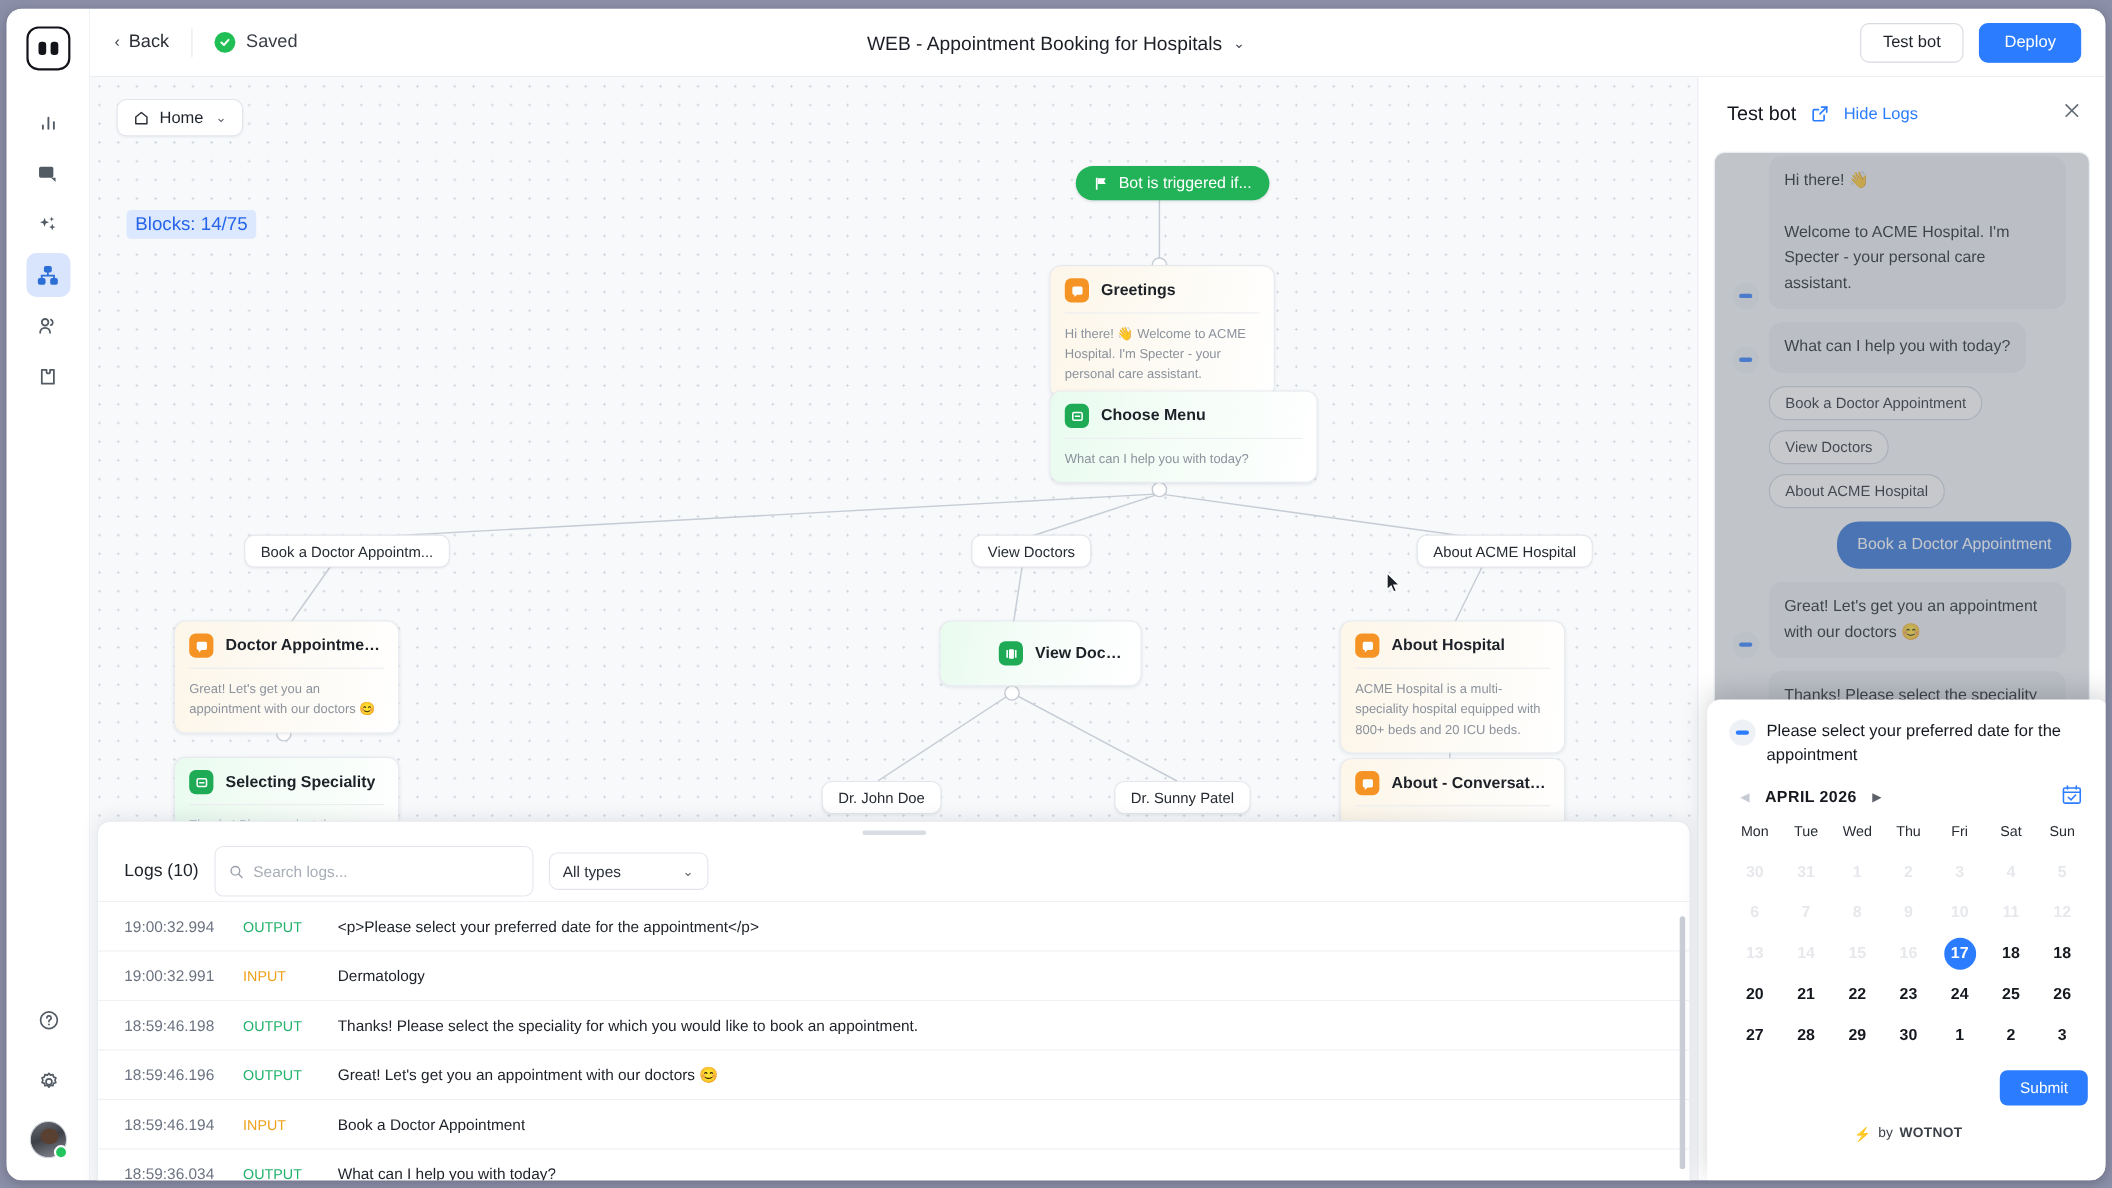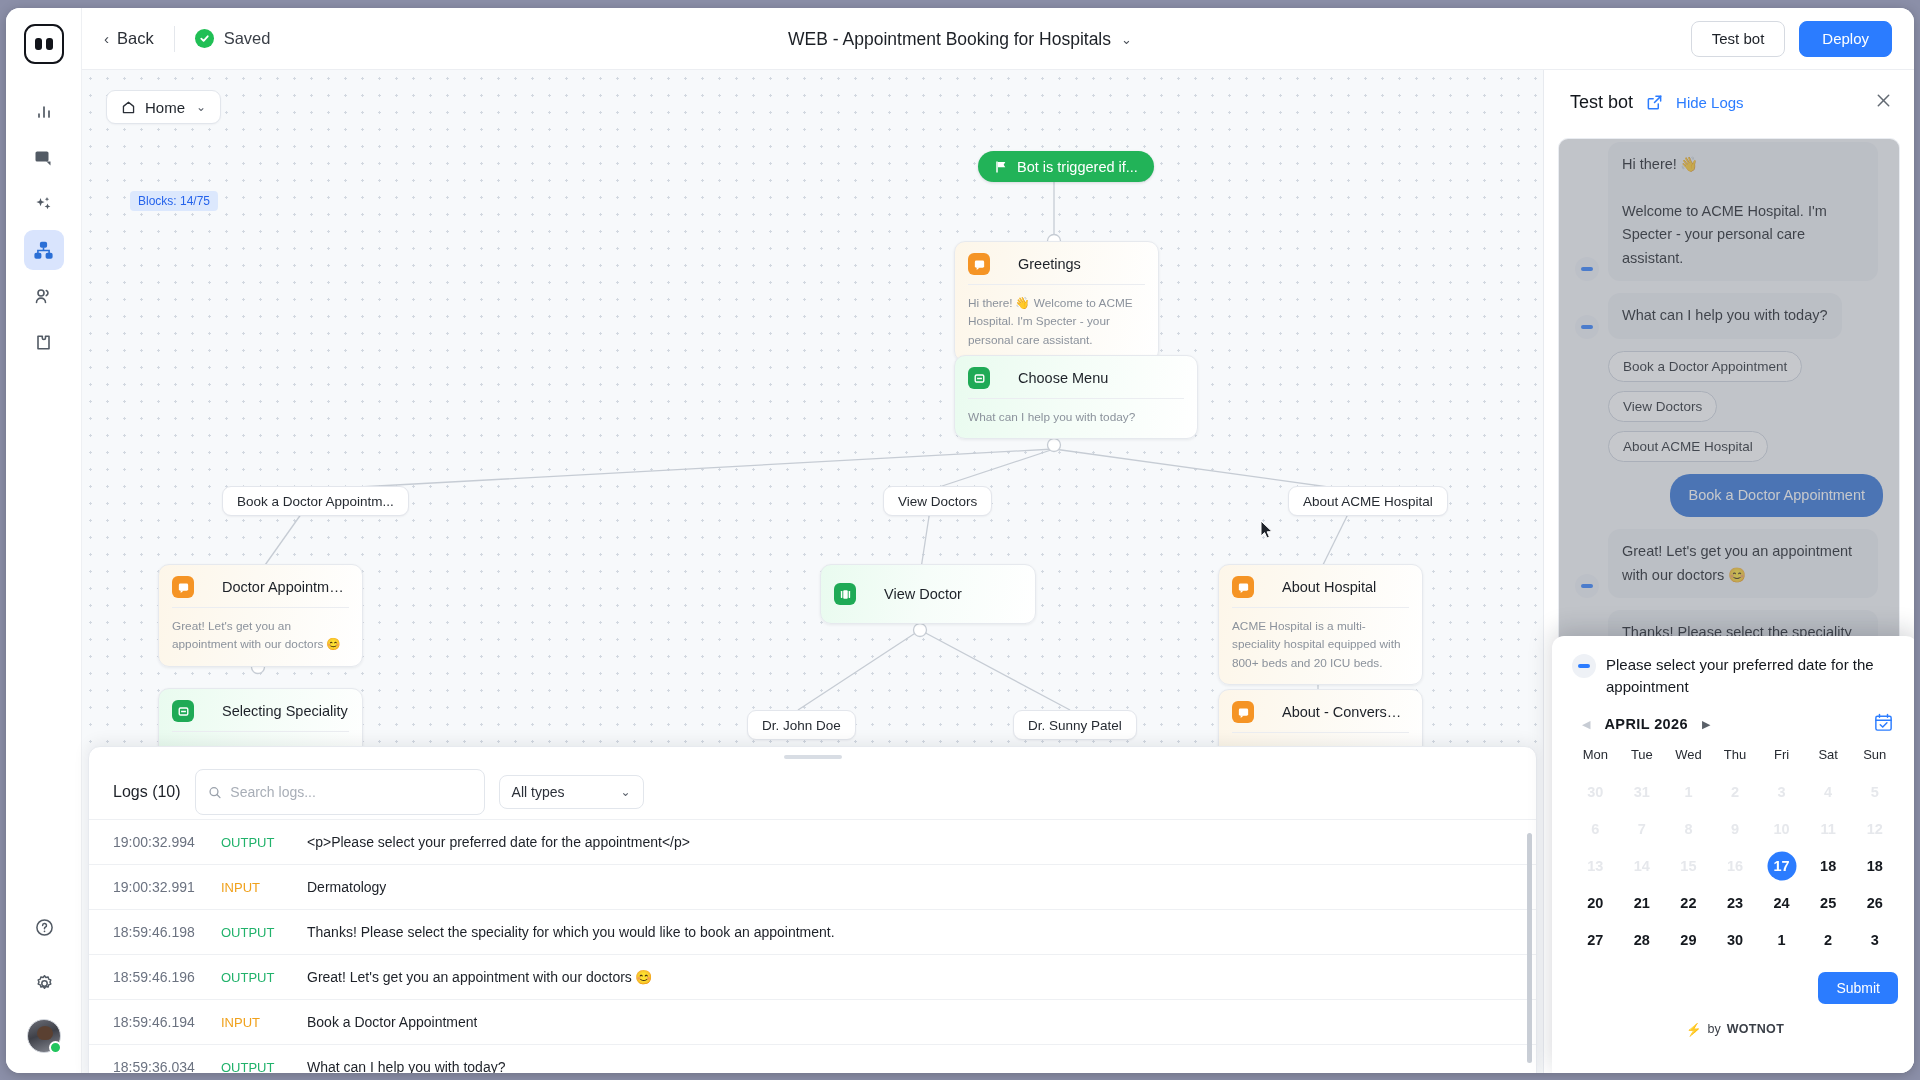--- a/index.html
+++ b/index.html
@@ -100,41 +100,41 @@
   }
   .home-pill {
     position:absolute; left:24px; top:20px; height:34px; padding:0 14px;
     background:#fff; border:1px solid #e2e6ec; border-radius:9px;
     display:flex; align-items:center; gap:9px; font-size:15px; color:#1f242b;
     cursor:pointer; box-shadow:0 1px 2px rgba(16,24,40,.04);
   }
   .home-pill .caret { font-size:12px; color:#5a616b; margin-left:2px; }
   .blocks-badge {
     position:absolute; left:92px; top:121px; transform:translateX(-50%);
-    background:#dce8fd; color:#2563eb; font-size:12px; padding:3px 8px;
+    background:#dce8fd; color:#2563eb; font-size:17px; padding:3px 8px;
     border-radius:4px; white-space:nowrap;
   }
 
   svg.edges { position:absolute; left:0; top:0; width:1461px; height:1010px; }
 
   .node { position:absolute; }
   .pill-trigger {
     background:#22b358; color:#fff; border-radius:19px; height:31px;
     display:flex; align-items:center; gap:9px; padding:0 16px;
     font-size:14.5px; box-shadow:0 1px 3px rgba(16,24,40,.14); cursor:pointer;
     white-space:nowrap;
   }
   .card {
     background:#fff; border:1px solid #e6e9ee; border-radius:11px;
     box-shadow:0 1px 3px rgba(16,24,40,.07); overflow:hidden; cursor:pointer;
   }
   .card.msg { background:linear-gradient(100deg,#fdf6e9 0%,#fdfaf3 45%,#ffffff 100%); }
   .card.opt { background:linear-gradient(100deg,#e9fbef 0%,#f4fdf7 45%,#ffffff 100%); }
   .card.carousel { background:linear-gradient(100deg,#e9fbef 0%,#f6fdf9 48%,#ffffff 100%); }
-  .card-head { display:flex; align-items:center; gap:28px; padding:11px 13px 9px 13px; }
+  .card-head { display:flex; align-items:center; gap:11px; padding:11px 13px 9px 13px;font-weight:bold; }
   .sq {
     width:22px; height:22px; border-radius:6px; display:flex;
     align-items:center; justify-content:center; flex:0 0 auto;
   }
   .sq.orange { background:#f59425; }
   .sq.green  { background:#1faa56; }
   .card-title { font-size:14.5px; color:#1d2128; white-space:nowrap; overflow:hidden; text-overflow:ellipsis; }
   .card-sep { height:1px; background:#ebedf1; margin:0 13px; }
   .card-body { padding:9px 13px 12px 13px; font-size:11.8px; line-height:1.55; color:#8b929c; }
   .opt-pill {
@@ -473,21 +473,21 @@
                 <rect x="2.4" y="3.2" width="9.2" height="7.6" rx="1.4"></rect>
                 <line x1="4.4" y1="7" x2="9.6" y2="7"></line>
               </svg>
         </span>
         <span class="card-title">Selecting Speciality</span>
       </div>
       <div class="card-sep"></div>
       <div class="card-body">Thanks! Please select the speciality for which you would like to book an...</div>
     </div>
 
-    <div class="node card carousel" style="left:738px; top:494px; width:216px; height:60px;">
+    <div class="node card carousel" style="left:772px; top:494px; width:184px; height:60px;padding-left:40px;">
       <div class="card-head" style="padding-top:18px;">
         <span class="sq green">
           <svg width="13" height="13" viewBox="0 0 14 14" fill="#fff">
                 <rect x="2" y="3.2" width="1.6" height="7.6" rx=".5"></rect>
                 <rect x="4.6" y="2.4" width="4.8" height="9.2" rx="1"></rect>
                 <rect x="10.4" y="3.2" width="1.6" height="7.6" rx=".5"></rect>
               </svg>
         </span>
         <span class="card-title">View Doctor</span>
       </div>

